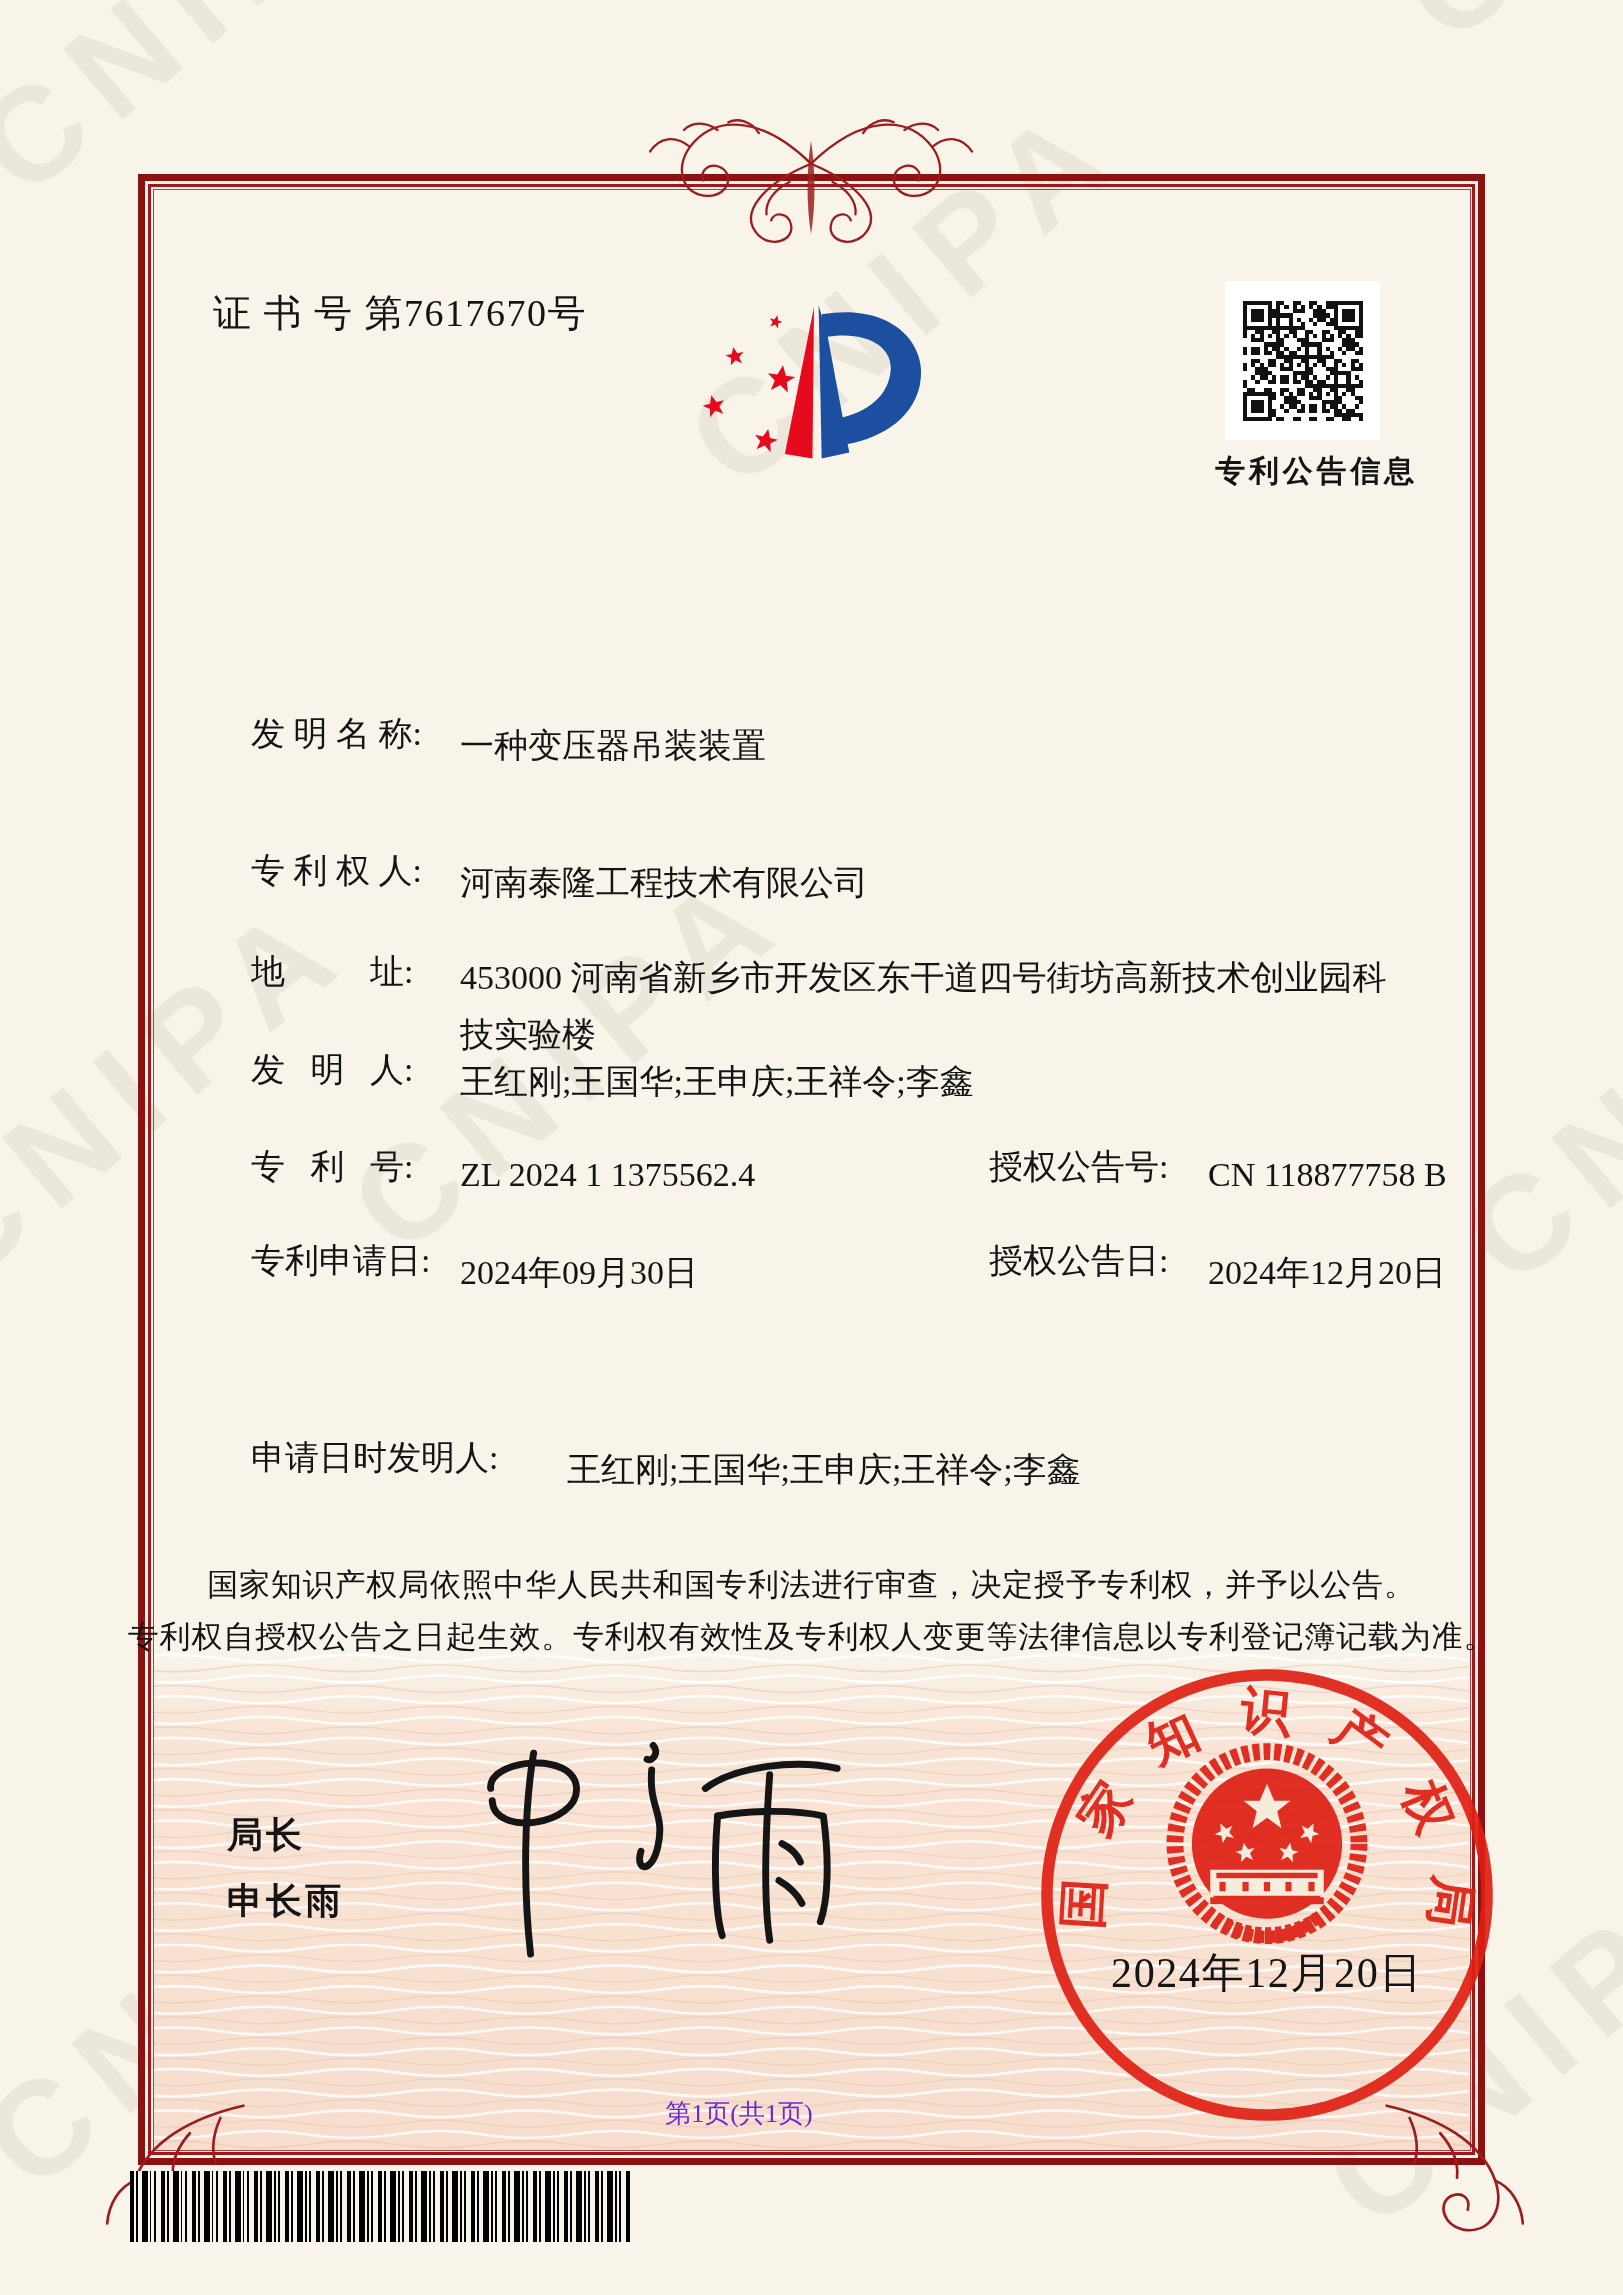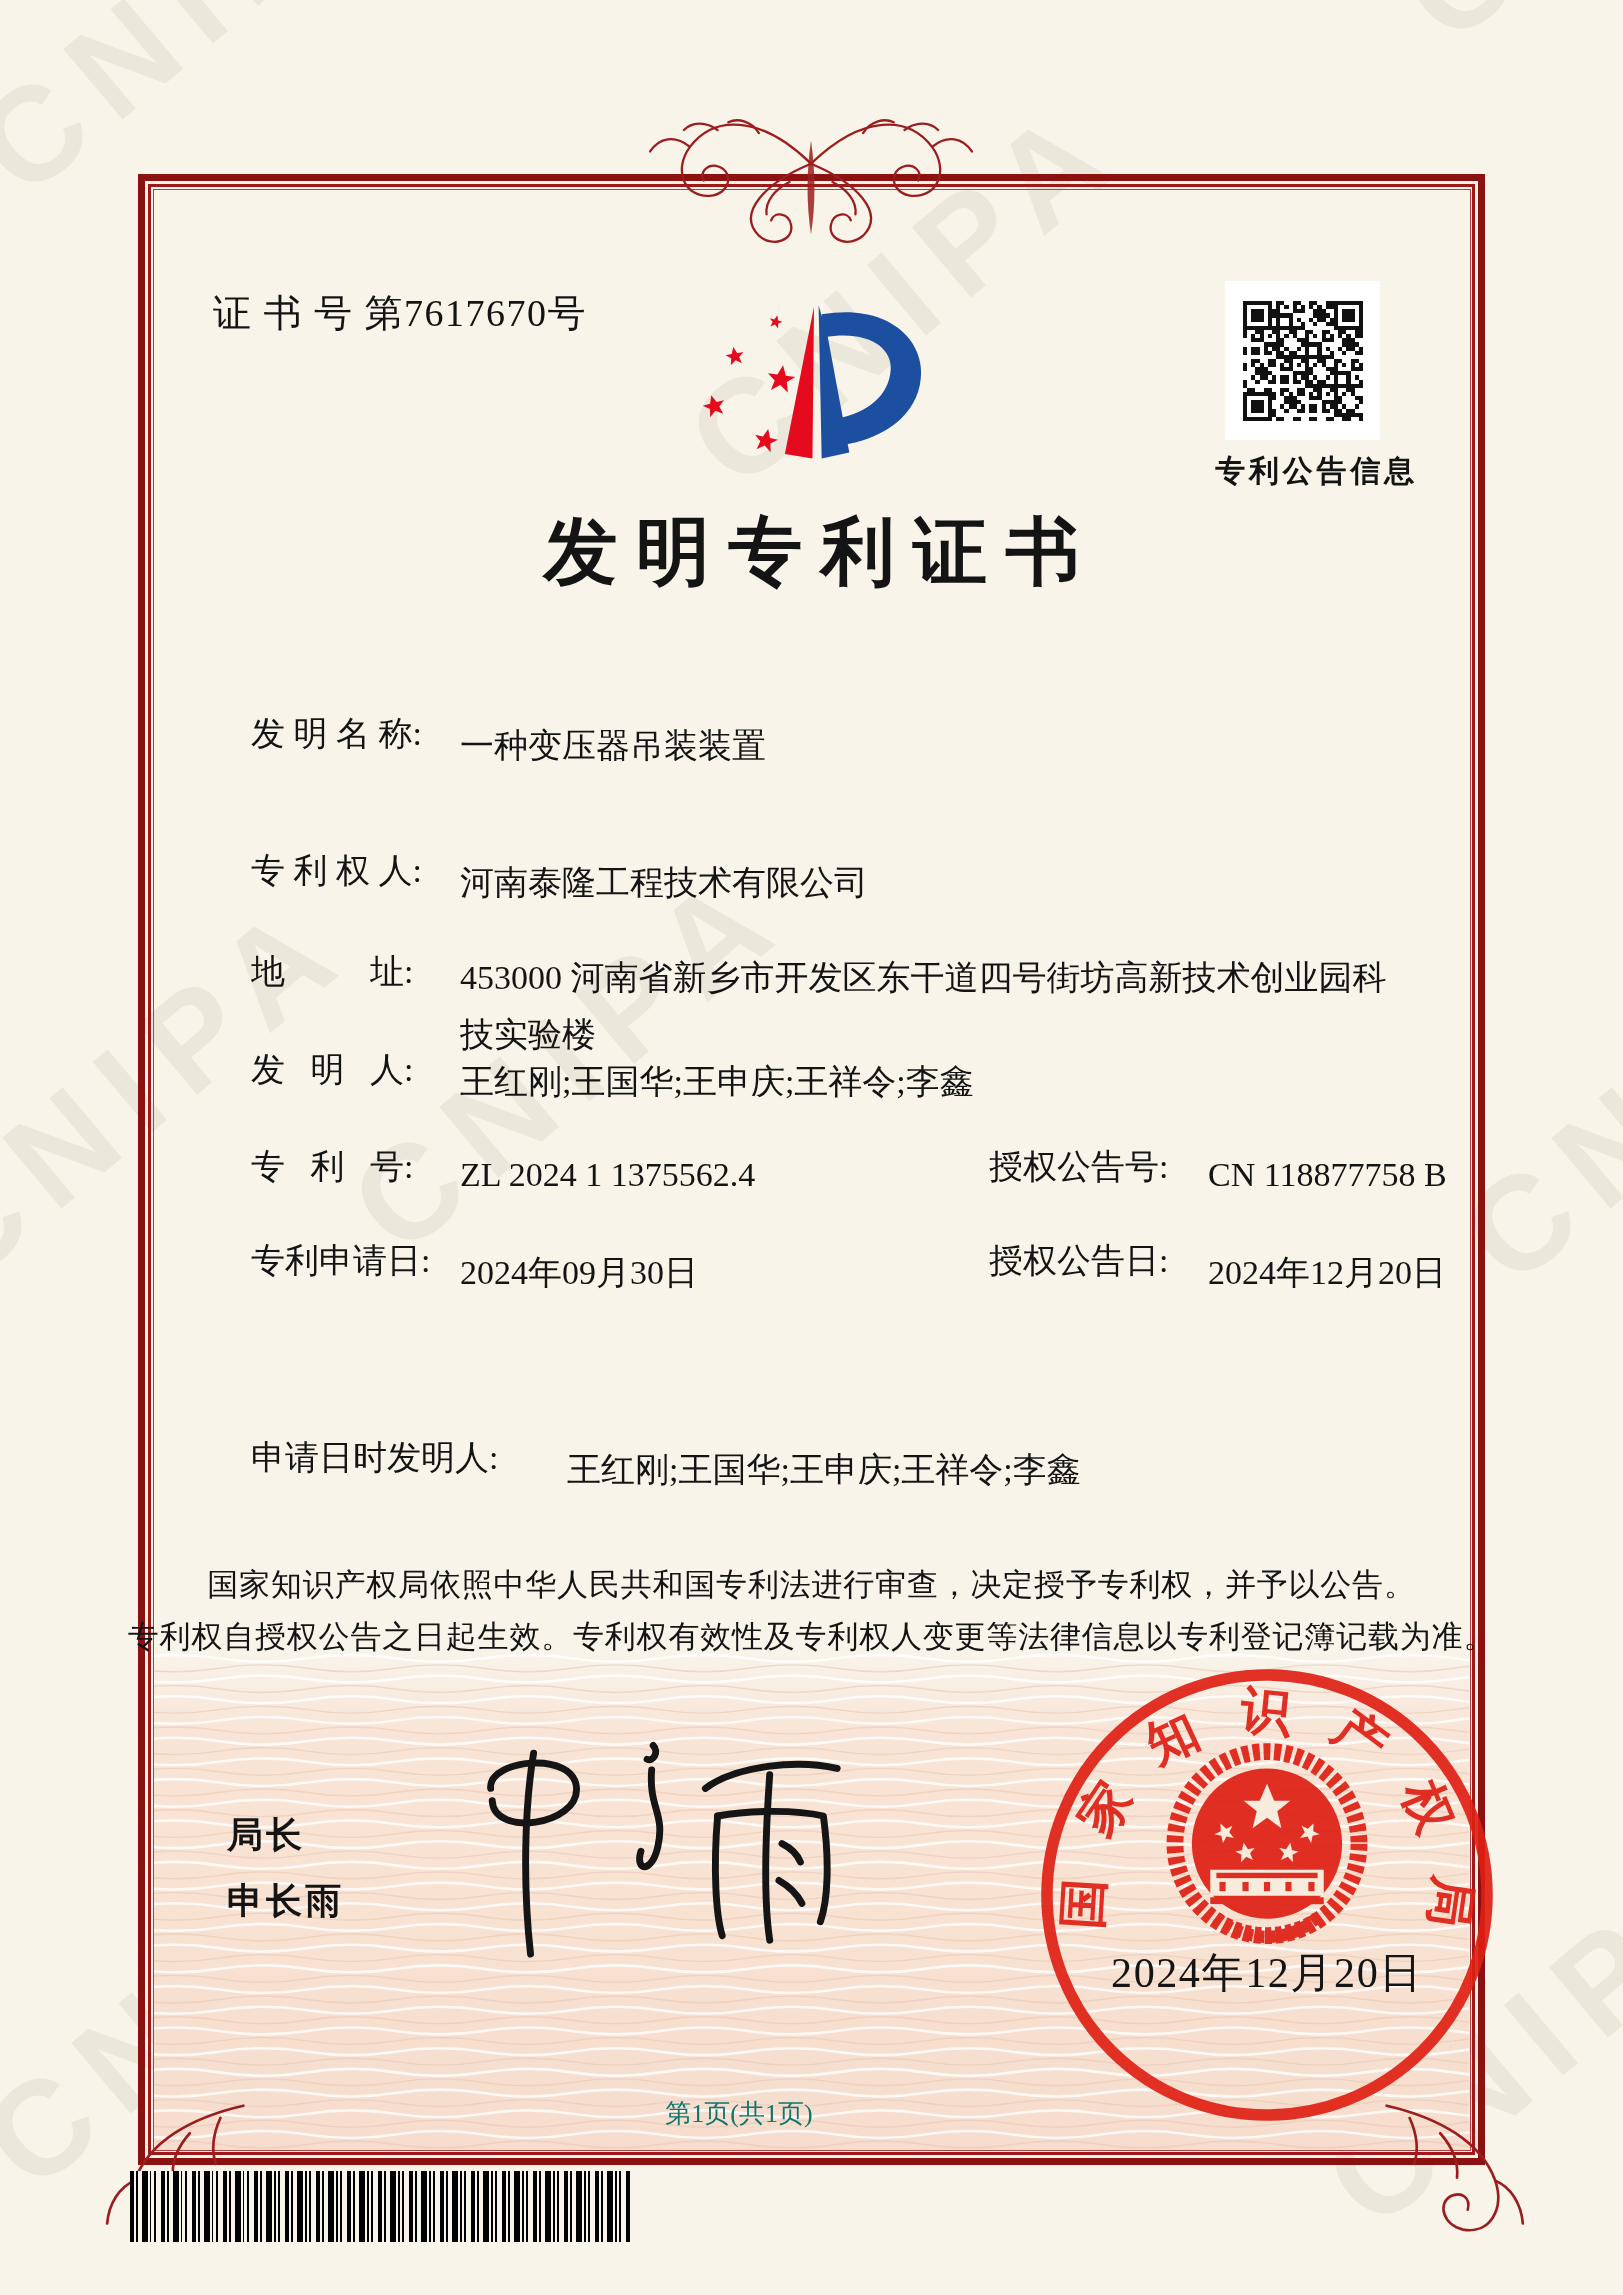--- a/index.html
+++ b/index.html
@@ -46,21 +46,21 @@
 
   
   #director-label,#director-name{position:absolute;left:227px;z-index:3;
       font-family:"Liberation Sans","DejaVu Sans",sans-serif;font-weight:bold;font-size:36px;letter-spacing:3.1px;}
   #director-label{top:1811px;} #director-name{top:1877px;text-align:center;}
   #signature{position:absolute;left:460px;top:1724px;z-index:3;}
 
   
   #seal{position:absolute;left:1037px;top:1665px;z-index:3;}
 
-  #footer-page{position:absolute;left:0;top:2096px;width:1478px;text-align:center;font-size:26px;z-index:3;color:#0f766e;}
+  #footer-page{position:absolute;left:0;top:2096px;width:1478px;text-align:center;font-size:26px;z-index:3;color:#6d28d9;}
 
   
   #barcode{position:absolute;left:130px;top:2171px;width:501px;height:71px;z-index:2;
       background:repeating-linear-gradient(90deg,
         #000 0 3.8px,#f8f4ea 3.8px 6.1px,#000 6.1px 7.7px,#f8f4ea 7.7px 12.3px,
         #000 12.3px 17.6px,#f8f4ea 17.6px 20px,#000 20px 21.5px,#f8f4ea 21.5px 24px,
         #000 24px 26px,#f8f4ea 26px 31px);}
 
   
   #ornament-top{position:absolute;left:644px;top:90px;z-index:2;}
@@ -204,21 +204,20 @@
         <path d="M1 1h5v5h-5z M23 1h5v5h-5z M1 23h5v5h-5z"></path>
       </g>
       <g fill="#111111">
         <path d="M2 2h3v3h-3z M24 2h3v3h-3z M2 24h3v3h-3z"></path>
         <path id="qrmods" d="M8 0h1v1h-1zM9 0h1v1h-1zM12 0h1v1h-1zM13 0h1v1h-1zM16 0h1v1h-1zM17 0h1v1h-1zM20 0h1v1h-1zM21 0h1v1h-1zM8 1h1v1h-1zM10 1h1v1h-1zM12 1h1v1h-1zM14 1h1v1h-1zM16 1h1v1h-1zM18 1h1v1h-1zM20 1h1v1h-1zM21 1h1v1h-1zM7 2h1v1h-1zM8 2h1v1h-1zM12 2h1v1h-1zM13 2h1v1h-1zM14 2h1v1h-1zM17 2h1v1h-1zM18 2h1v1h-1zM19 2h1v1h-1zM7 3h1v1h-1zM8 3h1v1h-1zM9 3h1v1h-1zM10 3h1v1h-1zM11 3h1v1h-1zM17 3h1v1h-1zM18 3h1v1h-1zM19 3h1v1h-1zM20 3h1v1h-1zM8 4h1v1h-1zM11 4h1v1h-1zM13 4h1v1h-1zM16 4h1v1h-1zM18 4h1v1h-1zM19 4h1v1h-1zM21 4h1v1h-1zM8 5h1v1h-1zM11 5h1v1h-1zM14 5h1v1h-1zM17 5h1v1h-1zM20 5h1v1h-1zM21 5h1v1h-1zM7 6h1v1h-1zM8 6h1v1h-1zM9 6h1v1h-1zM10 6h1v1h-1zM11 6h1v1h-1zM12 6h1v1h-1zM13 6h1v1h-1zM14 6h1v1h-1zM0 7h1v1h-1zM3 7h1v1h-1zM4 7h1v1h-1zM7 7h1v1h-1zM8 7h1v1h-1zM11 7h1v1h-1zM12 7h1v1h-1zM15 7h1v1h-1zM16 7h1v1h-1zM19 7h1v1h-1zM20 7h1v1h-1zM23 7h1v1h-1zM24 7h1v1h-1zM27 7h1v1h-1zM28 7h1v1h-1zM0 8h1v1h-1zM2 8h1v1h-1zM4 8h1v1h-1zM6 8h1v1h-1zM8 8h1v1h-1zM10 8h1v1h-1zM12 8h1v1h-1zM15 8h1v1h-1zM17 8h1v1h-1zM19 8h1v1h-1zM21 8h1v1h-1zM23 8h1v1h-1zM25 8h1v1h-1zM27 8h1v1h-1zM28 8h1v1h-1zM2 9h1v1h-1zM3 9h1v1h-1zM4 9h1v1h-1zM8 9h1v1h-1zM9 9h1v1h-1zM13 9h1v1h-1zM14 9h1v1h-1zM15 9h1v1h-1zM19 9h1v1h-1zM20 9h1v1h-1zM21 9h1v1h-1zM24 9h1v1h-1zM25 9h1v1h-1zM26 9h1v1h-1zM5 10h1v1h-1zM6 10h1v1h-1zM7 10h1v1h-1zM8 10h1v1h-1zM9 10h1v1h-1zM14 10h1v1h-1zM15 10h1v1h-1zM16 10h1v1h-1zM17 10h1v1h-1zM18 10h1v1h-1zM24 10h1v1h-1zM25 10h1v1h-1zM26 10h1v1h-1zM27 10h1v1h-1zM0 11h1v1h-1zM2 11h1v1h-1zM3 11h1v1h-1zM5 11h1v1h-1zM7 11h1v1h-1zM8 11h1v1h-1zM10 11h1v1h-1zM13 11h1v1h-1zM15 11h1v1h-1zM18 11h1v1h-1zM20 11h1v1h-1zM23 11h1v1h-1zM25 11h1v1h-1zM26 11h1v1h-1zM28 11h1v1h-1zM0 12h1v1h-1zM2 12h1v1h-1zM3 12h1v1h-1zM5 12h1v1h-1zM6 12h1v1h-1zM8 12h1v1h-1zM9 12h1v1h-1zM11 12h1v1h-1zM12 12h1v1h-1zM15 12h1v1h-1zM18 12h1v1h-1zM21 12h1v1h-1zM24 12h1v1h-1zM27 12h1v1h-1zM28 12h1v1h-1zM8 13h1v1h-1zM9 13h1v1h-1zM10 13h1v1h-1zM11 13h1v1h-1zM12 13h1v1h-1zM13 13h1v1h-1zM14 13h1v1h-1zM15 13h1v1h-1zM16 13h1v1h-1zM17 13h1v1h-1zM18 13h1v1h-1zM19 13h1v1h-1zM20 13h1v1h-1zM21 13h1v1h-1zM2 14h1v1h-1zM3 14h1v1h-1zM6 14h1v1h-1zM7 14h1v1h-1zM10 14h1v1h-1zM11 14h1v1h-1zM14 14h1v1h-1zM15 14h1v1h-1zM18 14h1v1h-1zM19 14h1v1h-1zM22 14h1v1h-1zM23 14h1v1h-1zM26 14h1v1h-1zM27 14h1v1h-1zM0 15h1v1h-1zM2 15h1v1h-1zM4 15h1v1h-1zM6 15h1v1h-1zM7 15h1v1h-1zM9 15h1v1h-1zM11 15h1v1h-1zM13 15h1v1h-1zM15 15h1v1h-1zM17 15h1v1h-1zM19 15h1v1h-1zM22 15h1v1h-1zM24 15h1v1h-1zM26 15h1v1h-1zM28 15h1v1h-1zM0 16h1v1h-1zM3 16h1v1h-1zM4 16h1v1h-1zM5 16h1v1h-1zM9 16h1v1h-1zM10 16h1v1h-1zM11 16h1v1h-1zM15 16h1v1h-1zM16 16h1v1h-1zM20 16h1v1h-1zM21 16h1v1h-1zM22 16h1v1h-1zM26 16h1v1h-1zM27 16h1v1h-1zM28 16h1v1h-1zM3 17h1v1h-1zM4 17h1v1h-1zM5 17h1v1h-1zM6 17h1v1h-1zM12 17h1v1h-1zM13 17h1v1h-1zM14 17h1v1h-1zM15 17h1v1h-1zM16 17h1v1h-1zM21 17h1v1h-1zM22 17h1v1h-1zM23 17h1v1h-1zM24 17h1v1h-1zM25 17h1v1h-1zM2 18h1v1h-1zM4 18h1v1h-1zM5 18h1v1h-1zM7 18h1v1h-1zM9 18h1v1h-1zM10 18h1v1h-1zM12 18h1v1h-1zM14 18h1v1h-1zM15 18h1v1h-1zM17 18h1v1h-1zM20 18h1v1h-1zM22 18h1v1h-1zM25 18h1v1h-1zM27 18h1v1h-1zM0 19h1v1h-1zM3 19h1v1h-1zM6 19h1v1h-1zM7 19h1v1h-1zM9 19h1v1h-1zM10 19h1v1h-1zM12 19h1v1h-1zM13 19h1v1h-1zM15 19h1v1h-1zM16 19h1v1h-1zM18 19h1v1h-1zM19 19h1v1h-1zM22 19h1v1h-1zM25 19h1v1h-1zM28 19h1v1h-1zM0 20h1v1h-1zM15 20h1v1h-1zM16 20h1v1h-1zM17 20h1v1h-1zM18 20h1v1h-1zM19 20h1v1h-1zM20 20h1v1h-1zM21 20h1v1h-1zM22 20h1v1h-1zM23 20h1v1h-1zM24 20h1v1h-1zM25 20h1v1h-1zM26 20h1v1h-1zM27 20h1v1h-1zM28 20h1v1h-1zM1 21h1v1h-1zM2 21h1v1h-1zM5 21h1v1h-1zM6 21h1v1h-1zM9 21h1v1h-1zM10 21h1v1h-1zM13 21h1v1h-1zM14 21h1v1h-1zM17 21h1v1h-1zM18 21h1v1h-1zM21 21h1v1h-1zM22 21h1v1h-1zM25 21h1v1h-1zM26 21h1v1h-1zM7 22h1v1h-1zM9 22h1v1h-1zM11 22h1v1h-1zM13 22h1v1h-1zM14 22h1v1h-1zM16 22h1v1h-1zM18 22h1v1h-1zM20 22h1v1h-1zM22 22h1v1h-1zM24 22h1v1h-1zM26 22h1v1h-1zM7 23h1v1h-1zM10 23h1v1h-1zM11 23h1v1h-1zM12 23h1v1h-1zM16 23h1v1h-1zM17 23h1v1h-1zM18 23h1v1h-1zM22 23h1v1h-1zM23 23h1v1h-1zM27 23h1v1h-1zM28 23h1v1h-1zM10 24h1v1h-1zM11 24h1v1h-1zM12 24h1v1h-1zM13 24h1v1h-1zM19 24h1v1h-1zM20 24h1v1h-1zM21 24h1v1h-1zM22 24h1v1h-1zM23 24h1v1h-1zM28 24h1v1h-1zM9 25h1v1h-1zM11 25h1v1h-1zM12 25h1v1h-1zM14 25h1v1h-1zM16 25h1v1h-1zM17 25h1v1h-1zM19 25h1v1h-1zM21 25h1v1h-1zM22 25h1v1h-1zM24 25h1v1h-1zM27 25h1v1h-1zM7 26h1v1h-1zM10 26h1v1h-1zM13 26h1v1h-1zM14 26h1v1h-1zM16 26h1v1h-1zM17 26h1v1h-1zM19 26h1v1h-1zM20 26h1v1h-1zM22 26h1v1h-1zM23 26h1v1h-1zM25 26h1v1h-1zM26 26h1v1h-1zM7 27h1v1h-1zM22 27h1v1h-1zM23 27h1v1h-1zM24 27h1v1h-1zM25 27h1v1h-1zM26 27h1v1h-1zM27 27h1v1h-1zM28 27h1v1h-1zM8 28h1v1h-1zM9 28h1v1h-1zM12 28h1v1h-1zM13 28h1v1h-1zM16 28h1v1h-1zM17 28h1v1h-1zM20 28h1v1h-1zM21 28h1v1h-1zM24 28h1v1h-1zM25 28h1v1h-1zM28 28h1v1h-1z"></path>
       </g>
     </svg>
   </div>
   <div id="qr-label">专利公告信息</div>
 
-  <div id="title">发明专利证书</div>
 
   <div class="row" style="top:673px">
     <span class="lab w5">发 明 名 称: </span><span class="val">一种变压器吊装装置</span>
   </div>
   <div class="row" style="top:810px">
     <span class="lab w5">专 利 权 人: </span><span class="val">河南泰隆工程技术有限公司</span>
   </div>
   <div class="row" style="top:911px">
     <span class="lab w5">地          址: </span><span class="valwrap">453000 河南省新乡市开发区东干道四号街坊高新技术创业园科技实验楼</span>
   </div>

